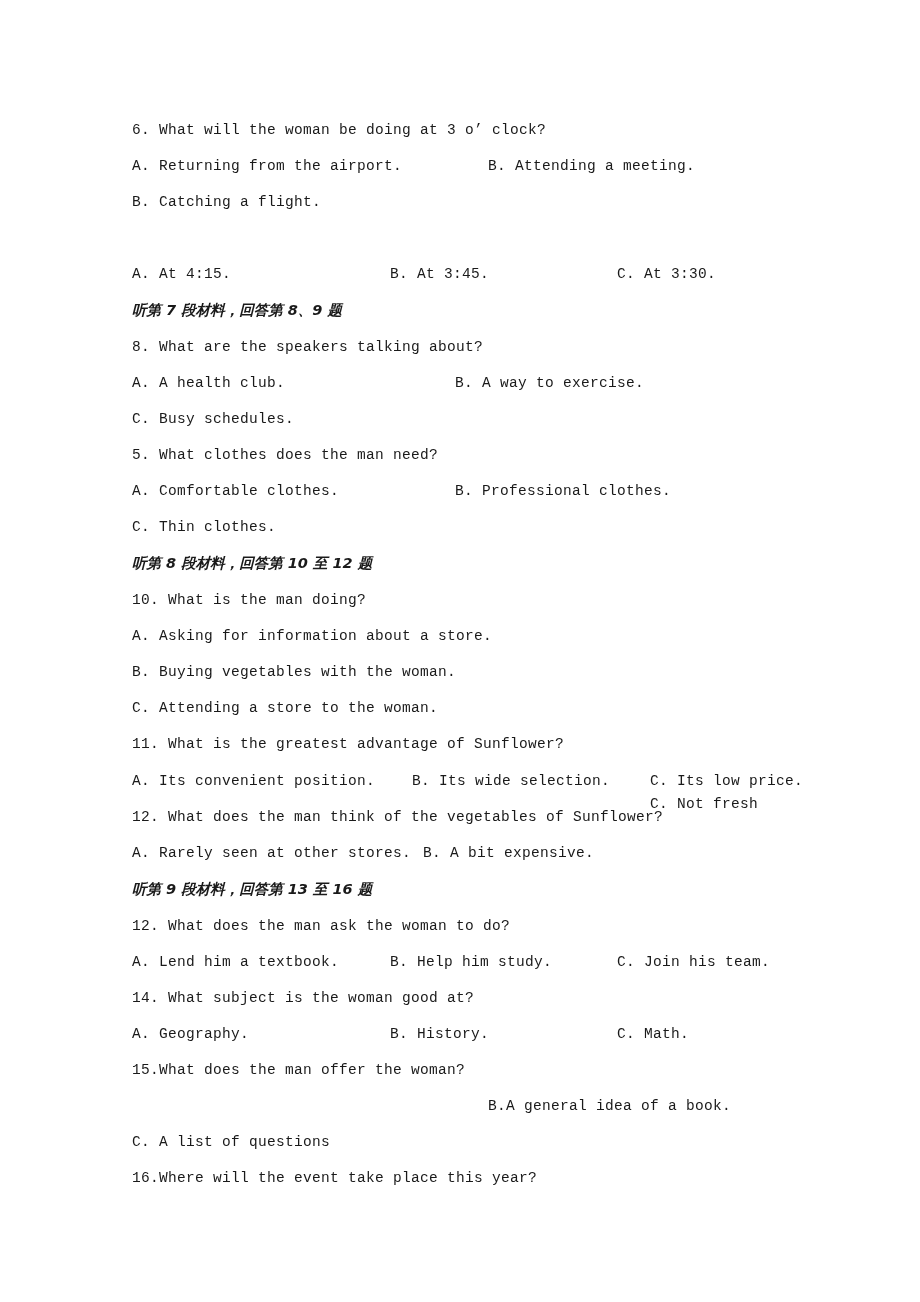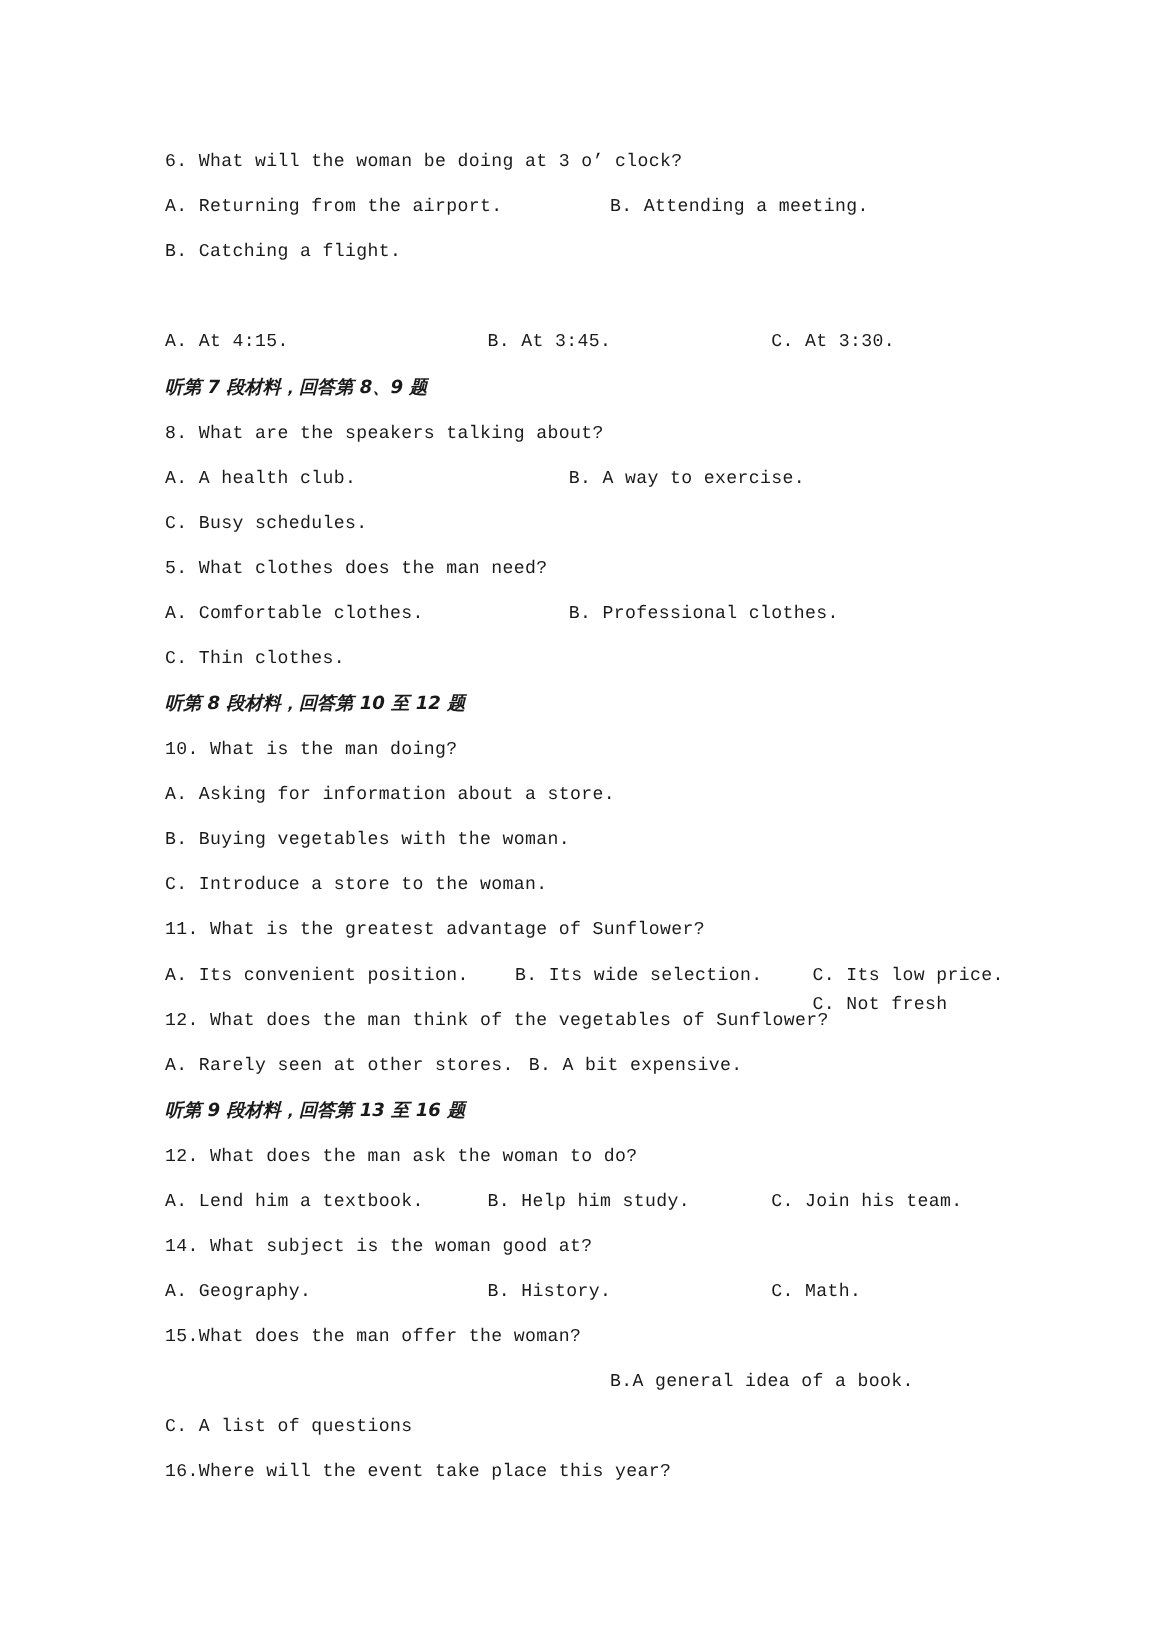--- a/index.html
+++ b/index.html
@@ -74,21 +74,21 @@
   <div class="line" style="top:445px">5. What clothes does the man need?</div>
   <div class="opt" style="left:132px;top:481px">A. Comfortable clothes.</div>
   <div class="opt" style="left:455px;top:481px">B. Professional clothes.</div>
   <div class="opt" style="left:132px;top:517px">C. Thin clothes.</div>
 
   <div class="line heading" style="top:553px">听第 8 段材料，回答第 10 至 12 题</div>
 
   <div class="line" style="top:590px">10. What is the man doing?</div>
   <div class="opt" style="left:132px;top:626px">A. Asking for information about a store.</div>
   <div class="opt" style="left:132px;top:662px">B. Buying vegetables with the woman.</div>
-  <div class="opt" style="left:132px;top:698px">C. Introduce a store to the woman.</div>
+  <div class="opt" style="left:132px;top:698px">C. Attending a store to the woman.</div>
 
   <div class="line" style="top:734px">11. What is the greatest advantage of Sunflower?</div>
   <div class="opt" style="left:132px;top:771px">A. Its convenient position.</div>
   <div class="opt" style="left:412px;top:771px">B. Its wide selection.</div>
   <div class="opt" style="left:650px;top:771px">C. Its low price.</div>
 
   <div class="line" style="top:807px">12. What does the man think of the vegetables of Sunflower?</div>
   <div class="opt" style="left:132px;top:843px">A. Rarely seen at other stores.</div>
   <div class="opt" style="left:423px;top:843px">B. A bit expensive.</div>
   <div class="opt" style="left:650px;top:794px">C. Not fresh</div>

